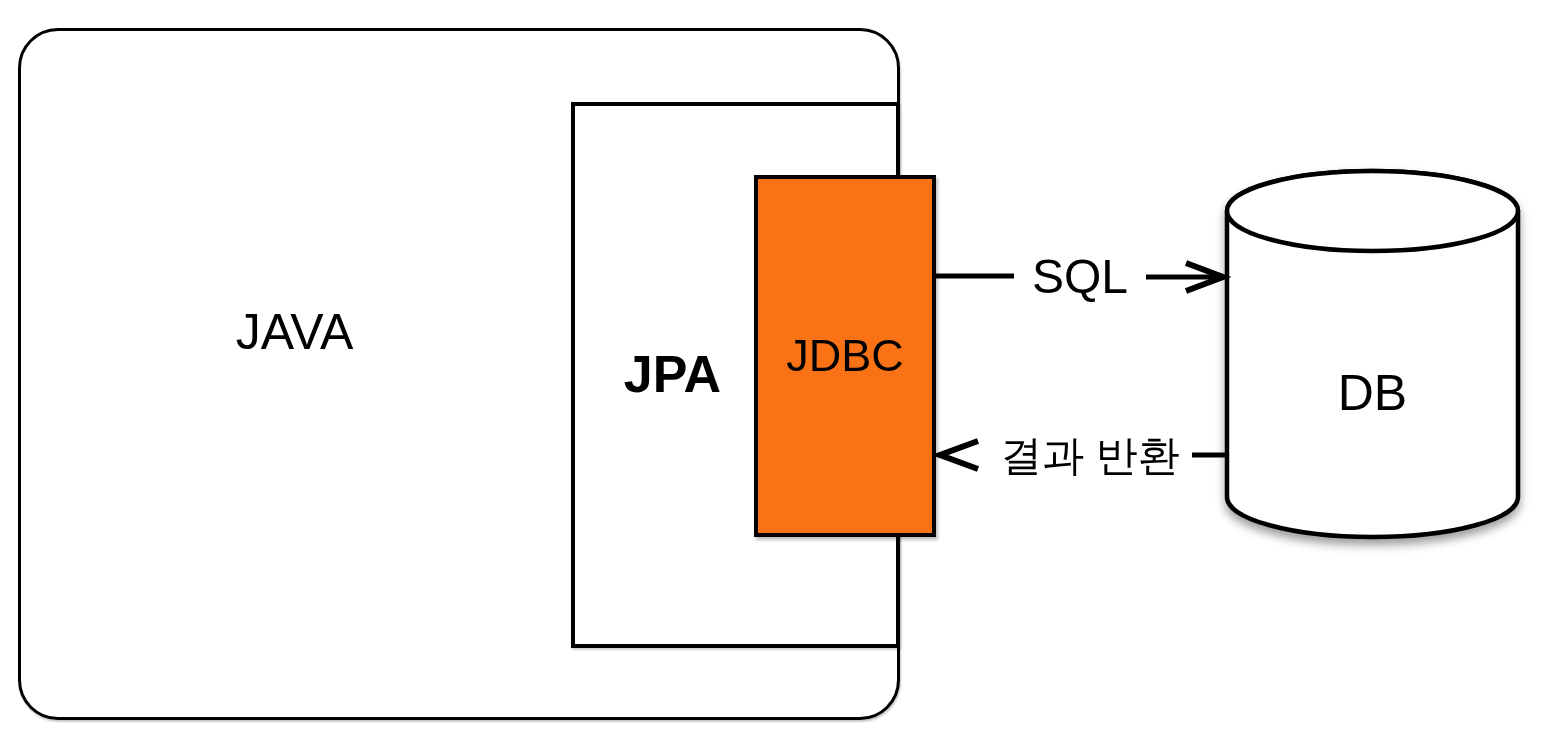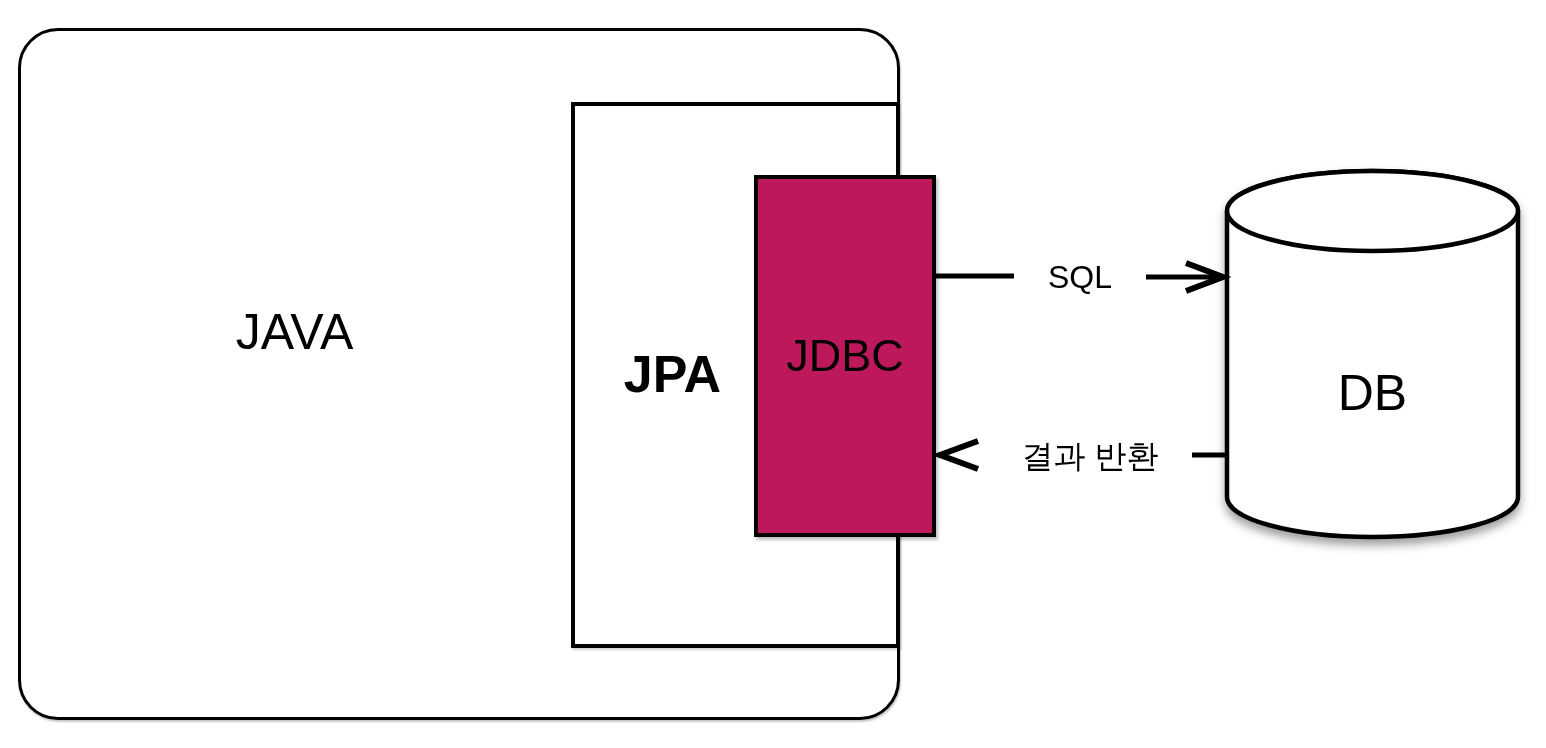--- a/index.html
+++ b/index.html
@@ -58,21 +58,21 @@
     line-height: 54px;
     font-weight: bold;
   }
   
   .jdbc-box {
     position: absolute;
     left: 754px; top: 175px;
     width: 182px; height: 362px;
     box-sizing: border-box;
     border: 4px solid #000;
-    background: #be185d;
+    background: #f97316;
     z-index: 5;
     box-shadow: 2px 3px 3px rgba(0,0,0,0.25);
     display: flex;
     align-items: center;
     justify-content: center;
   }
   .jdbc-label {
     text-align: center;
     font-size: 45px;
     line-height: 50px;
@@ -91,27 +91,27 @@
   
   .float-label {
     position: absolute;
     z-index: 7;
     text-align: center;
     white-space: nowrap;
   }
   .sql-label {
     left: 1014px; top: 249px;
     width: 132px;
-    font-size: 32px;
+    font-size: 48px;
     line-height: 56px;
   }
   .result-label {
     left: 985px; top: 433px;
     width: 210px;
-    font-size: 32px;
+    font-size: 42px;
     line-height: 46px;
   }
   .db-label {
     left: 1227px; top: 365px;
     width: 291px;
     font-size: 50px;
     line-height: 56px;
   }
 </style>
 </head>

